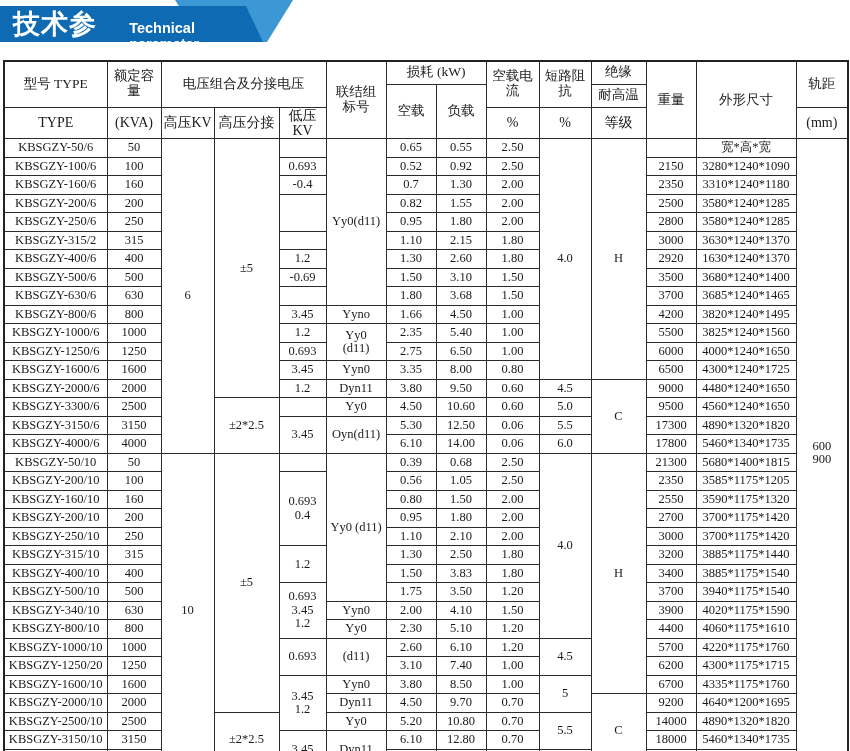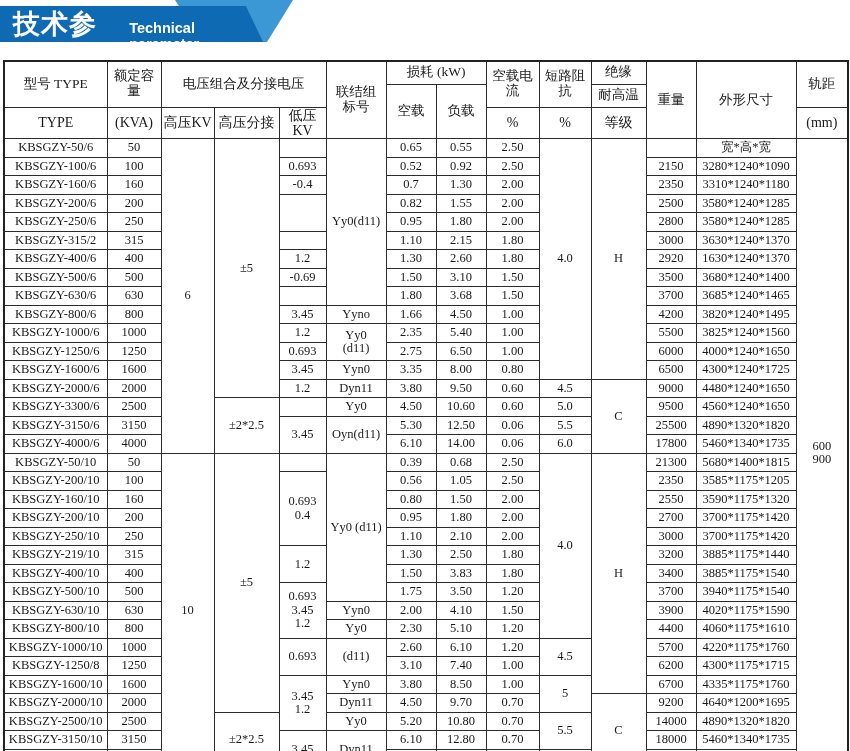--- a/index.html
+++ b/index.html
@@ -257,21 +257,21 @@
       </tr>
       <tr>
         <td>KBSGZY-3150/6</td>
         <td>3150</td>
         <td rowspan="2">3.45</td>
         <td rowspan="2">Oyn(d11)</td>
         <td>5.30</td>
         <td>12.50</td>
         <td>0.06</td>
         <td>5.5</td>
-        <td>25500</td>
+        <td>17300</td>
         <td>4890*1320*1820</td>
       </tr>
       <tr>
         <td>KBSGZY-4000/6</td>
         <td>4000</td>
         <td>6.10</td>
         <td>14.00</td>
         <td>0.06</td>
         <td>6.0</td>
         <td>17800</td>
@@ -324,21 +324,21 @@
       <tr>
         <td>KBSGZY-250/10</td>
         <td>250</td>
         <td>1.10</td>
         <td>2.10</td>
         <td>2.00</td>
         <td>3000</td>
         <td>3700*1175*1420</td>
       </tr>
       <tr>
-        <td>KBSGZY-219/10</td>
+        <td>KBSGZY-315/10</td>
         <td>315</td>
         <td rowspan="2">1.2</td>
         <td>1.30</td>
         <td>2.50</td>
         <td>1.80</td>
         <td>3200</td>
         <td>3885*1175*1440</td>
       </tr>
       <tr>
         <td>KBSGZY-400/10</td>
@@ -355,21 +355,21 @@
         <td rowspan="3">0.693
 3.45
 1.2</td>
         <td>1.75</td>
         <td>3.50</td>
         <td>1.20</td>
         <td>3700</td>
         <td>3940*1175*1540</td>
       </tr>
       <tr>
-        <td>KBSGZY-630/10</td>
+        <td>KBSGZY-340/10</td>
         <td>630</td>
         <td>Yyn0</td>
         <td>2.00</td>
         <td>4.10</td>
         <td>1.50</td>
         <td>3900</td>
         <td>4020*1175*1590</td>
       </tr>
       <tr>
         <td>KBSGZY-800/10</td>
@@ -387,21 +387,21 @@
         <td rowspan="2">0.693</td>
         <td rowspan="2">(d11)</td>
         <td>2.60</td>
         <td>6.10</td>
         <td>1.20</td>
         <td rowspan="2">4.5</td>
         <td>5700</td>
         <td>4220*1175*1760</td>
       </tr>
       <tr>
-        <td>KBSGZY-1250/8</td>
+        <td>KBSGZY-1250/20</td>
         <td>1250</td>
         <td>3.10</td>
         <td>7.40</td>
         <td>1.00</td>
         <td>6200</td>
         <td>4300*1175*1715</td>
       </tr>
       <tr>
         <td>KBSGZY-1600/10</td>
         <td>1600</td>

